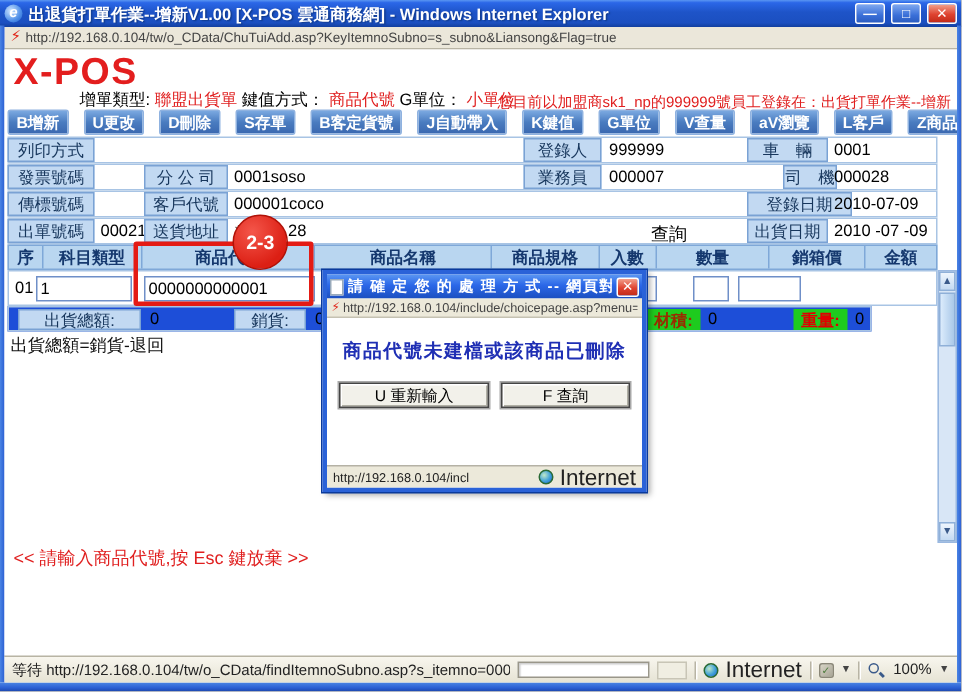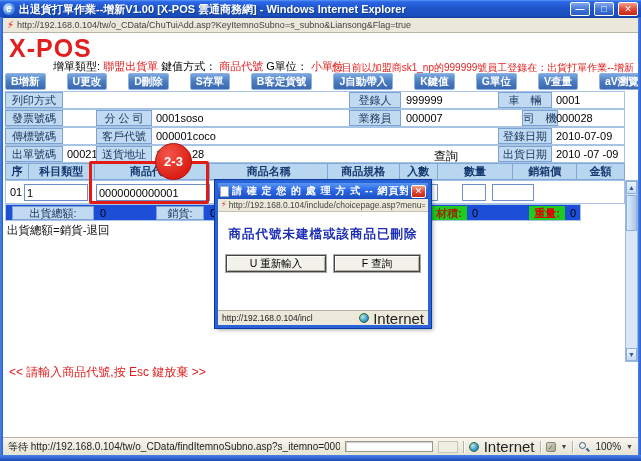--- a/index.html
+++ b/index.html
@@ -34,21 +34,21 @@
 
   
   .content{position:absolute;left:3px;top:33px;width:635px;height:404px;background:#fff;overflow:hidden}
   .logo{left:6px;top:1px;font-size:25px;font-weight:bold;color:#e31e1e;letter-spacing:1px;font-family:"Liberation Sans",sans-serif}
   .page-title{left:140px;top:3px;width:360px;text-align:center;font-size:20px;font-weight:bold;font-style:italic;color:#2a2fc0}
 
   .infoline{left:50px;top:26px;font-size:11px;white-space:nowrap}
   .infoline .red{color:#e02020}
   .info-right{right:4px;top:28px;font-size:10px;color:#e02020;white-space:nowrap}
 
-  .toolbar{left:2px;top:40px;width:633px;display:flex;gap:21px}
+  .toolbar{left:2px;top:40px;width:633px;display:flex;gap:10px}
   .tbtn{height:17px;padding:0 5px;display:flex;align-items:center;justify-content:center;white-space:nowrap;
     color:#fff;font-weight:bold;font-size:10.5px;border:1px solid #8fb2e0;border-radius:2px;
     background:linear-gradient(180deg,#7aa8e0,#4a7cc0 50%,#3a68b0)}
 
   .frow{position:absolute;left:2px;width:620px;height:18px;background:#fff;border:1px solid #a8c4e4}
   .lbl{position:absolute;top:0;height:16px;background:#c2d9f2;border:1px solid #7aa2d4;color:#17365c;
     display:flex;align-items:center;justify-content:center;font-size:11px;white-space:nowrap}
   .fval{position:absolute;top:2px;font-size:11px;white-space:nowrap}
 
   .thead{position:absolute;left:2px;top:130px;width:620px;height:17px;display:flex;
@@ -188,21 +188,21 @@
       <span class="lbl" style="left:343px;width:52px">業務員</span>
       <span class="fval" style="left:400px">000007</span>
       <span class="lbl" style="left:516px;width:36px">司　機</span>
       <span class="fval" style="left:550px">000028</span>
     </div>
 
     <div class="frow" style="top:94px">
       <span class="lbl" style="left:-1px;width:58px">傳標號碼</span>
       <span class="lbl" style="left:90px;width:56px">客戶代號</span>
       <span class="fval" style="left:150px">000001coco</span>
-      <span class="lbl" style="left:492px;width:54px">登錄日期</span>
+      <span class="lbl" style="left:492px;width:70px">登錄日期</span>
       <span class="fval" style="left:550px">2010-07-09</span>
     </div>
 
     <div class="frow" style="top:112px">
       <span class="lbl" style="left:-1px;width:58px">出單號碼</span>
       <span class="fval" style="left:61px">000217</span>
       <span class="lbl" style="left:90px;width:56px">送貨地址</span>
       <span class="fval" style="left:150px">新</span>
       <span class="fval" style="left:186px">28</span>
       <span class="fval" style="left:428px;font-size:12px">查詢</span>

